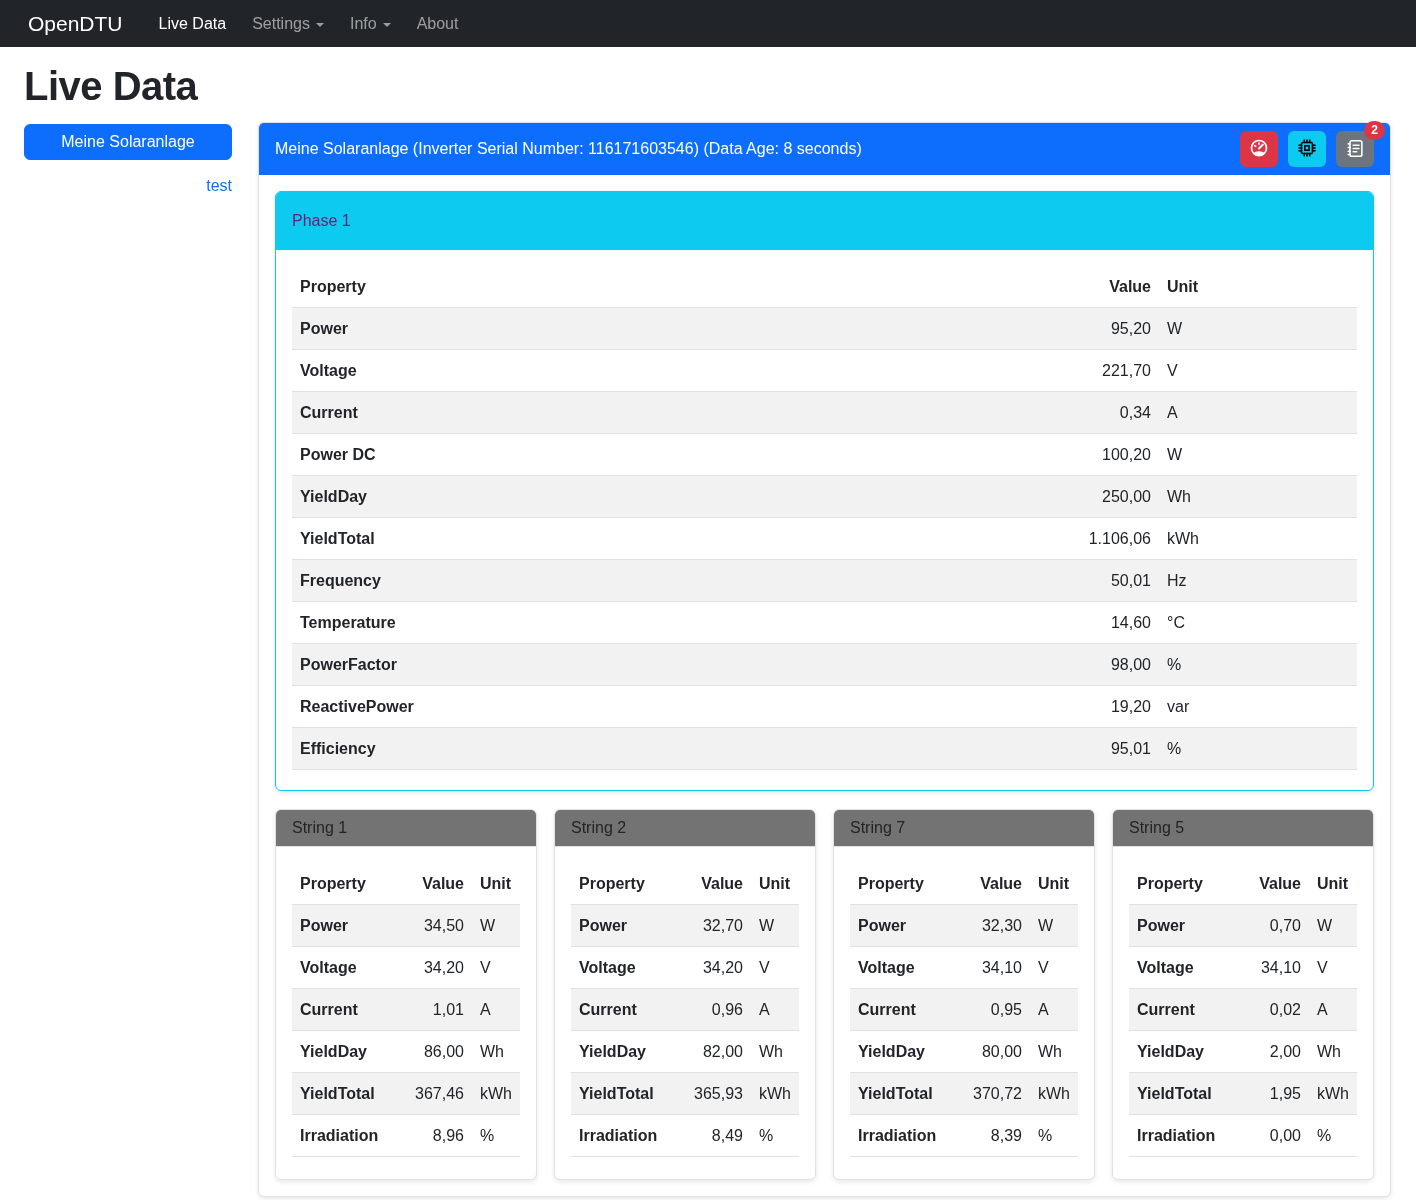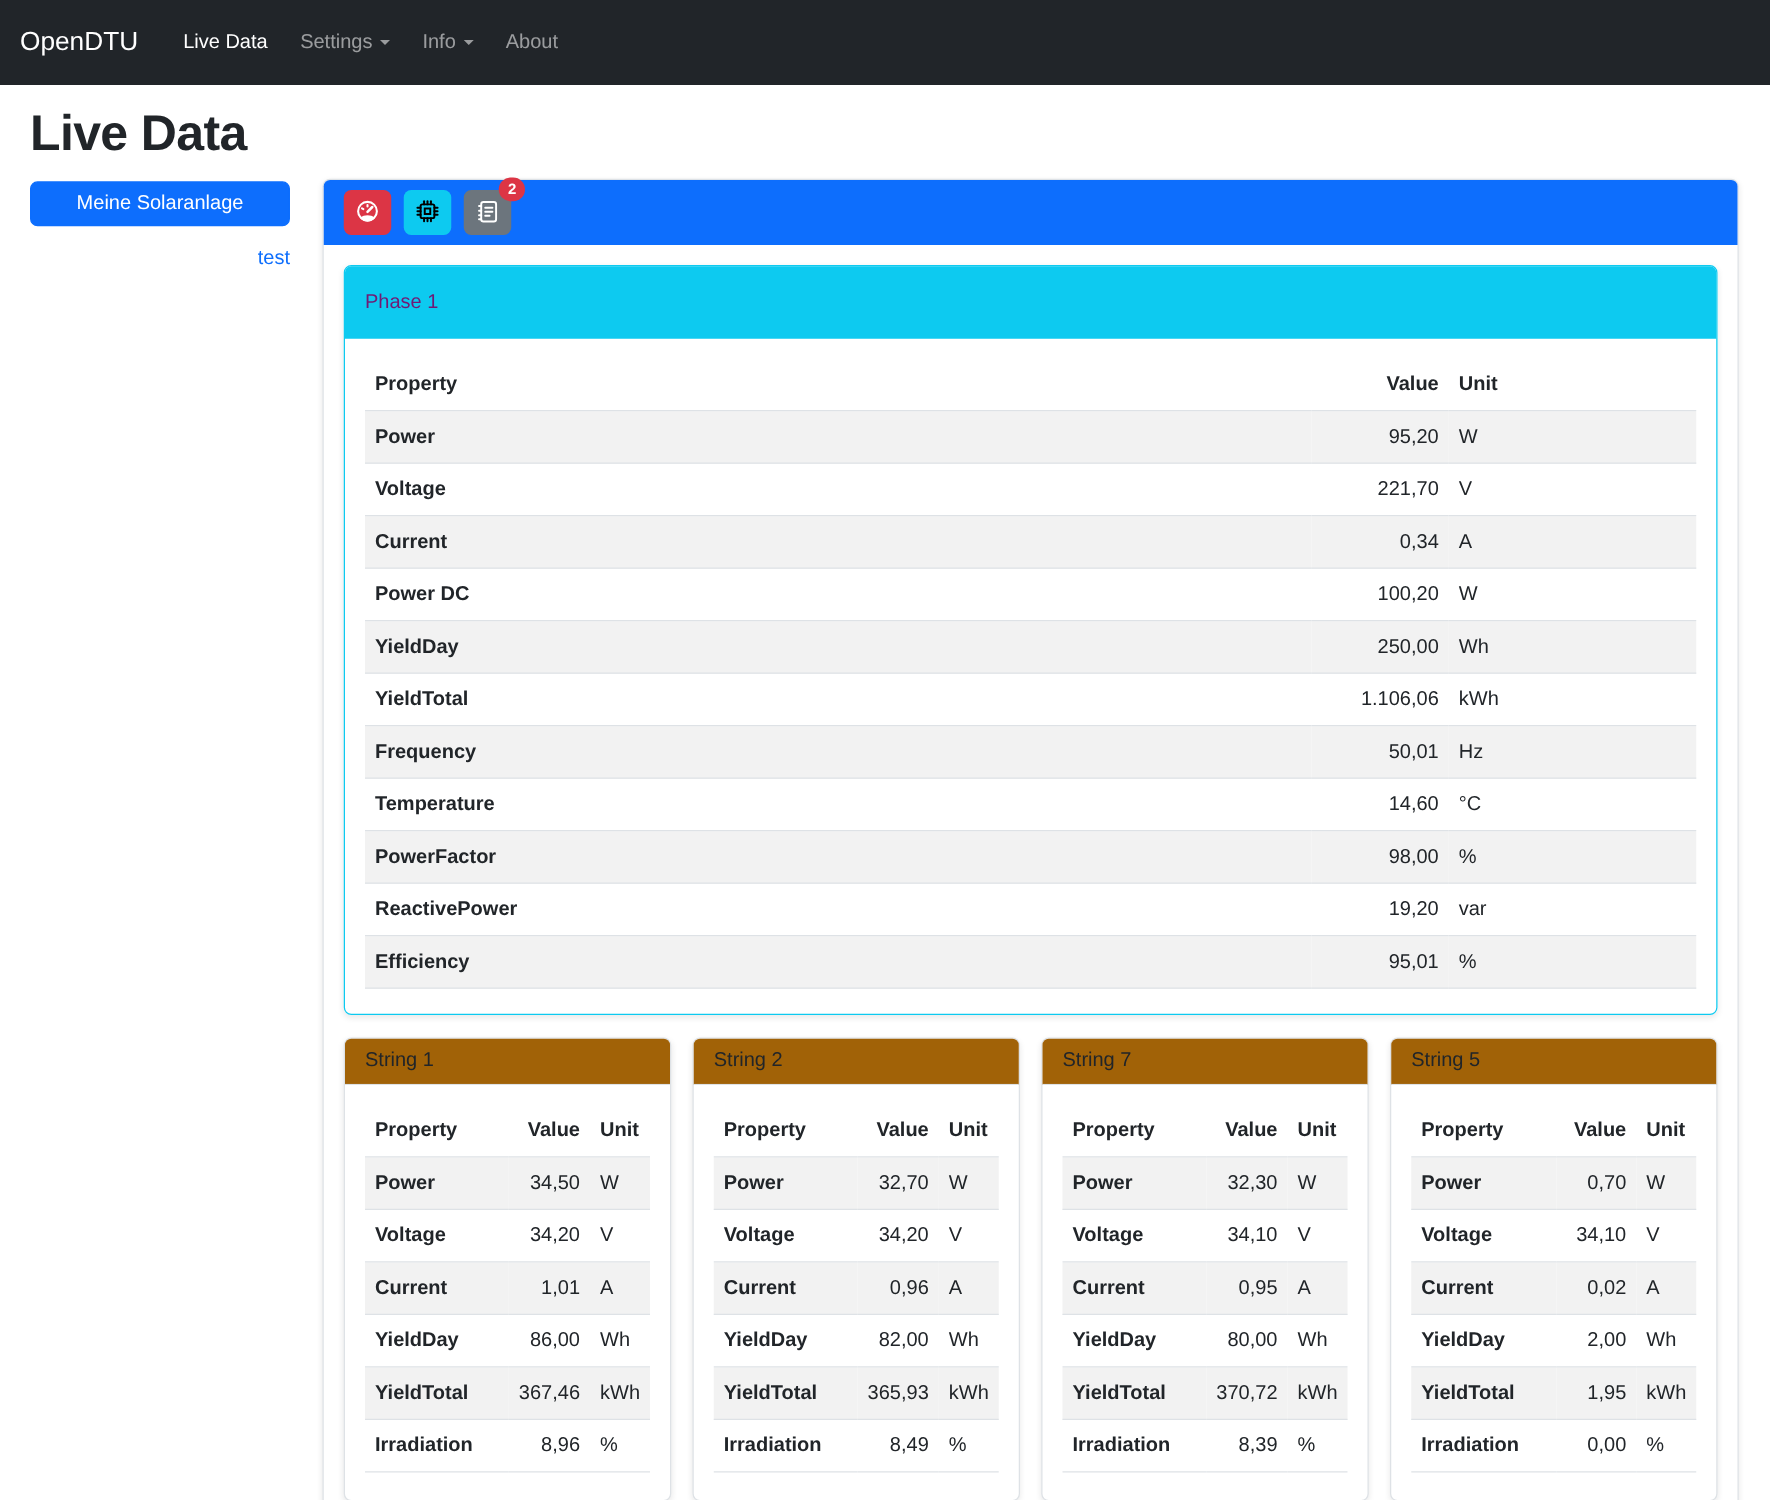--- a/index.html
+++ b/index.html
@@ -3,21 +3,21 @@
 <meta charset="utf-8">
 <style>
   :root{
     --primary:#0d6efd; --info:#0dcaf0; --danger:#dc3545; --secondary:#6c757d;
     --dark:#212529; --border:#dee2e6; --stripe:#f2f2f2; --muted-link:rgba(255,255,255,.55);
   }
   *{box-sizing:border-box;}
   body{margin:0;background:#fff;color:#212529;font-family:"Liberation Sans",sans-serif;font-size:16px;}
 
   
-  .navbar{background:var(--dark);height:68px;display:flex;align-items:center;padding:0 16px;gap:26px;}
+  .navbar{background:var(--dark);height:47px;display:flex;align-items:center;padding:0 28px;gap:26px;}
   .brand{color:#fff;font-size:21px;text-decoration:none;}
   .nav-items{display:flex;align-items:center;gap:6px;}
   .nav-link{color:var(--muted-link);text-decoration:none;padding:8px 10px;cursor:pointer;white-space:nowrap;}
   .nav-link.active{color:#fff;}
   .caret{display:inline-block;margin-left:6px;vertical-align:2px;border-top:4px solid;border-right:4px solid transparent;border-left:4px solid transparent;}
 
   
   main{padding:0 25px 10px 24px;}
   .page-title{font-size:40px;font-weight:700;margin:17px 0 13px 0;letter-spacing:-.5px;}
   .layout{display:grid;grid-template-columns:208px 1fr;gap:26px;align-items:start;}
@@ -43,21 +43,21 @@
   .card-body{padding:16px;}
 
   
   .phase-card{border:1px solid var(--info);border-radius:6px;margin-bottom:18px;box-shadow:0 2px 5px rgba(0,0,0,.09);}
   .phase-header{background:var(--info);color:#701a75;padding:20px 16px;border-radius:5px 5px 0 0;}
   .phase-body{padding:16px 16px 20px 16px;}
 
   
   .strings-row{display:grid;grid-template-columns:repeat(4,1fr);gap:17px;}
   .string-card{border:1px solid var(--border);border-radius:6px;box-shadow:0 2px 5px rgba(0,0,0,.09);background:#fff;}
-  .string-header{background:#a16207;border-bottom:1px solid var(--border);border-radius:5px 5px 0 0;padding:9px 16px;}
+  .string-header{background:#737373;border-bottom:1px solid var(--border);border-radius:5px 5px 0 0;padding:9px 16px;}
   .string-body{padding:16px 16px 22px 16px;}
 
   
   table.data-table{width:100%;border-collapse:collapse;}
   .data-table th,.data-table td{padding:8px;line-height:25px;text-align:left;border-bottom:1px solid var(--border);}
   .data-table thead th{font-weight:700;}
   .data-table tbody td:first-child{font-weight:700;}
   .data-table tbody tr:nth-child(odd){background:var(--stripe);}
   .data-table .col-val{text-align:right;}
   .phase-table .col-val{width:110px;}
@@ -83,20 +83,21 @@
 
   <div class="layout">
 
     <div>
       <button class="inverter-btn">Meine Solaranlage</button>
       <a class="sidebar-link">test</a>
     </div>
 
     <div class="card">
       <div class="card-header-primary">
+        <div class="header-title">Meine Solaranlage (Inverter Serial Number: 116171603546) (Data Age: 8 seconds)</div>
         <div class="icon-btns">
           <button class="icon-btn danger">
             <span>
               <svg width="22" height="22" viewBox="0 0 24 24">
                 <g fill="none" stroke="#fff" stroke-width="1.8" stroke-linecap="round">
                   <circle cx="12" cy="12" r="8.2"></circle>
                   <line x1="12" y1="12.5" x2="16.2" y2="8.3" stroke-width="2.2"></line>
                   <line x1="7.2" y1="9.4" x2="8.4" y2="10.1"></line>
                   <line x1="12" y1="6.6" x2="12" y2="7.9"></line>
                 </g>

